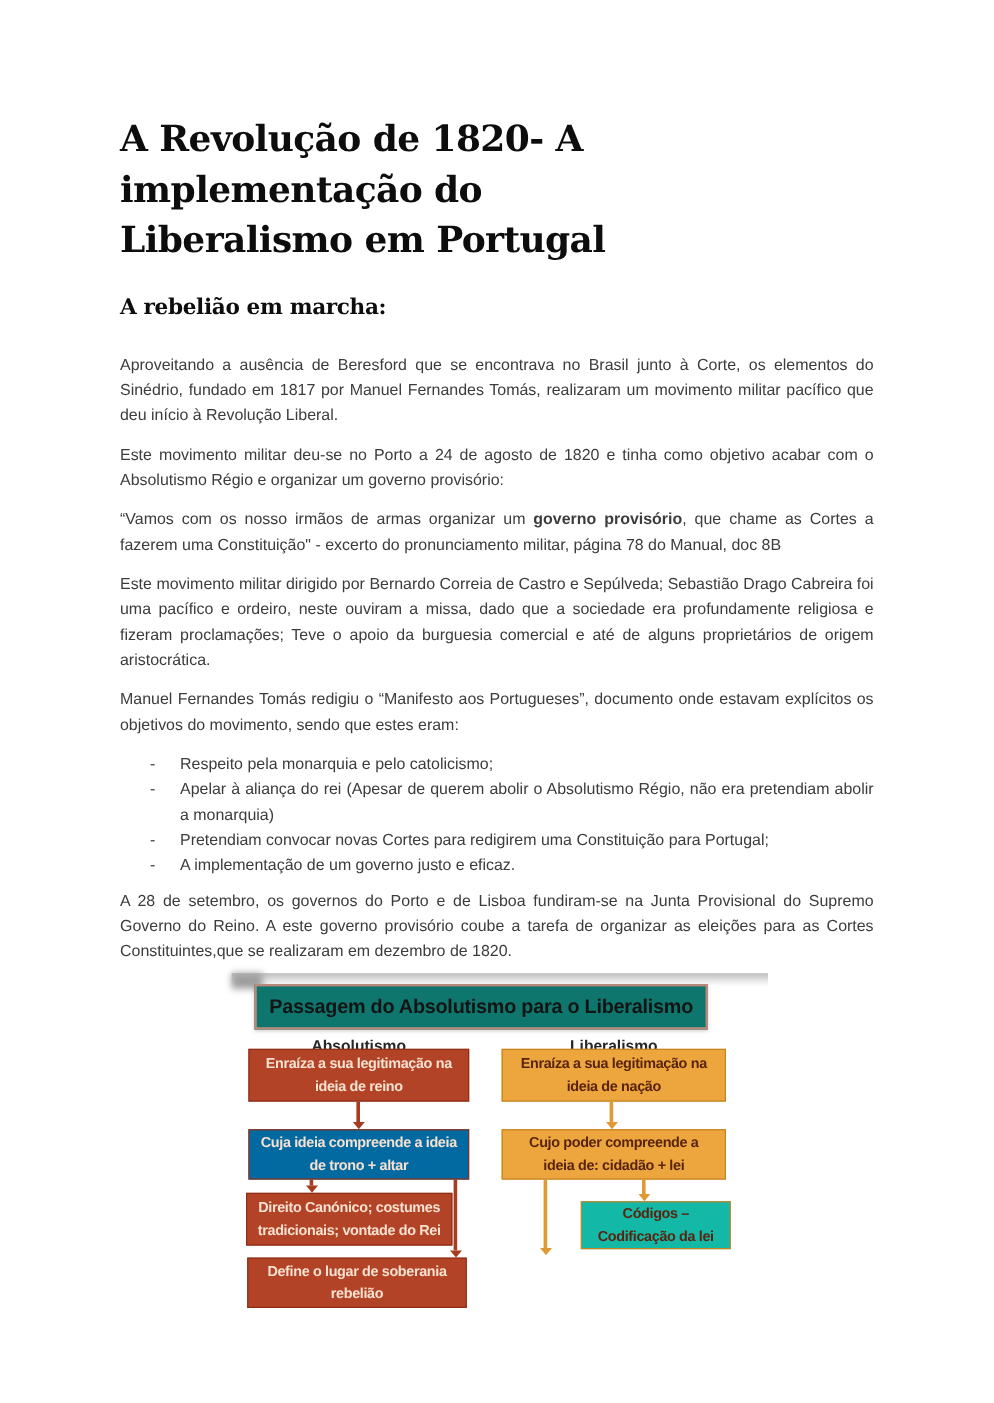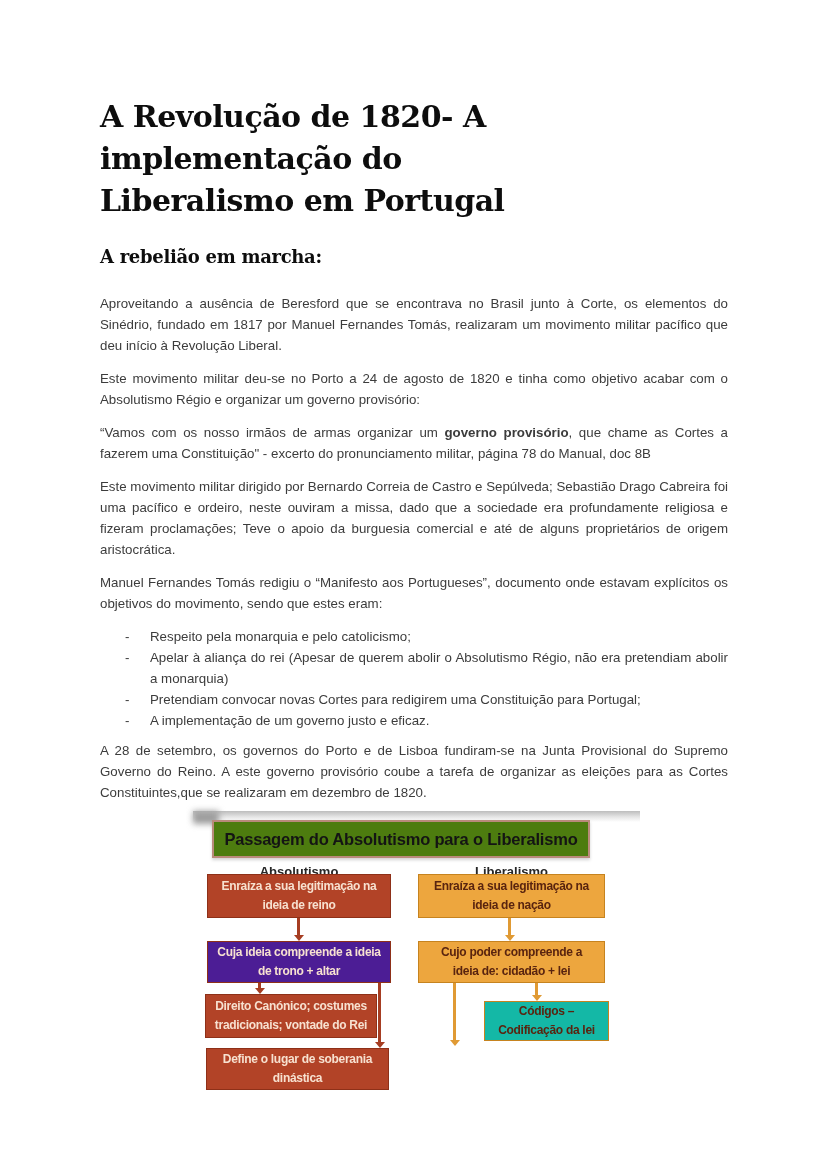--- a/index.html
+++ b/index.html
@@ -56,21 +56,21 @@
   .edge-band{
     position:absolute;left:0;top:0;right:0;height:11px;
     background:linear-gradient(to bottom,#bdbdbd 0%,#e6e6e6 55%,#ffffff 100%);
   }
   .corner-smudge{
     position:absolute;left:0;top:0;width:26px;height:13px;
     background:#9d9d9d;filter:blur(3px);
   }
   .fig-title-box{
     position:absolute;left:19px;top:9px;width:378px;height:38px;
-    background:#4d7c0f;border:2px solid #b98a7b;
+    background:#0f766e;border:2px solid #b98a7b;
     box-shadow:0 2px 3px rgba(0,0,0,0.18);
     display:flex;align-items:center;justify-content:center;
     font-weight:700;font-size:16.5px;color:#141414;
     letter-spacing:-0.2px;box-sizing:border-box;
   }
   .col-header{
     position:absolute;top:53px;
     font-weight:700;font-size:13px;color:#262626;text-align:center;
   }
   .col-header.left{left:14px;width:184px;}
@@ -161,26 +161,26 @@
       <div class="edge-band"></div>
       <div class="corner-smudge"></div>
 
       <div class="fig-title-box">Passagem do Absolutismo para o Liberalismo</div>
 
       <div class="col-header left">Absolutismo</div>
       <div class="col-header right">Liberalismo</div>
 
       <div class="fbox red l1" style="background-color: rgb(178, 67, 39); color: rgb(247, 225, 208);">Enraíza a sua legitimação na
 ideia de reino</div>
-      <div class="fbox red l2" style="background-color: #4c1d95; color: rgb(247, 225, 208);">Cuja ideia compreende a ideia
+      <div class="fbox red l2" style="background-color: #0369a1; color: rgb(247, 225, 208);">Cuja ideia compreende a ideia
 de trono + altar</div>
       <div class="fbox red l3" style="background-color: rgb(178, 67, 39); color: rgb(247, 225, 208);">Direito Canónico; costumes
 tradicionais; vontade do Rei</div>
       <div class="fbox red l4" style="background-color: rgb(178, 67, 39); color: rgb(247, 225, 208);">Define o lugar de soberania
-dinástica</div>
+rebelião</div>
 
       <div class="fbox org r1" style="background-color: rgb(237, 166, 62); color: rgb(89, 36, 15);">Enraíza a sua legitimação na
 ideia de nação</div>
       <div class="fbox org r2" style="background-color: rgb(237, 166, 62); color: rgb(89, 36, 15);">Cujo poder compreende a
 ideia de: cidadão + lei</div>
       <div class="fbox org r3" style="background-color: #14b8a6; color: rgb(89, 36, 15);">Códigos –
 Codificação da lei</div>
 
       <div class="arrow a1">
         <div class="shaft" style="background-color: rgb(166, 61, 34);"></div>

